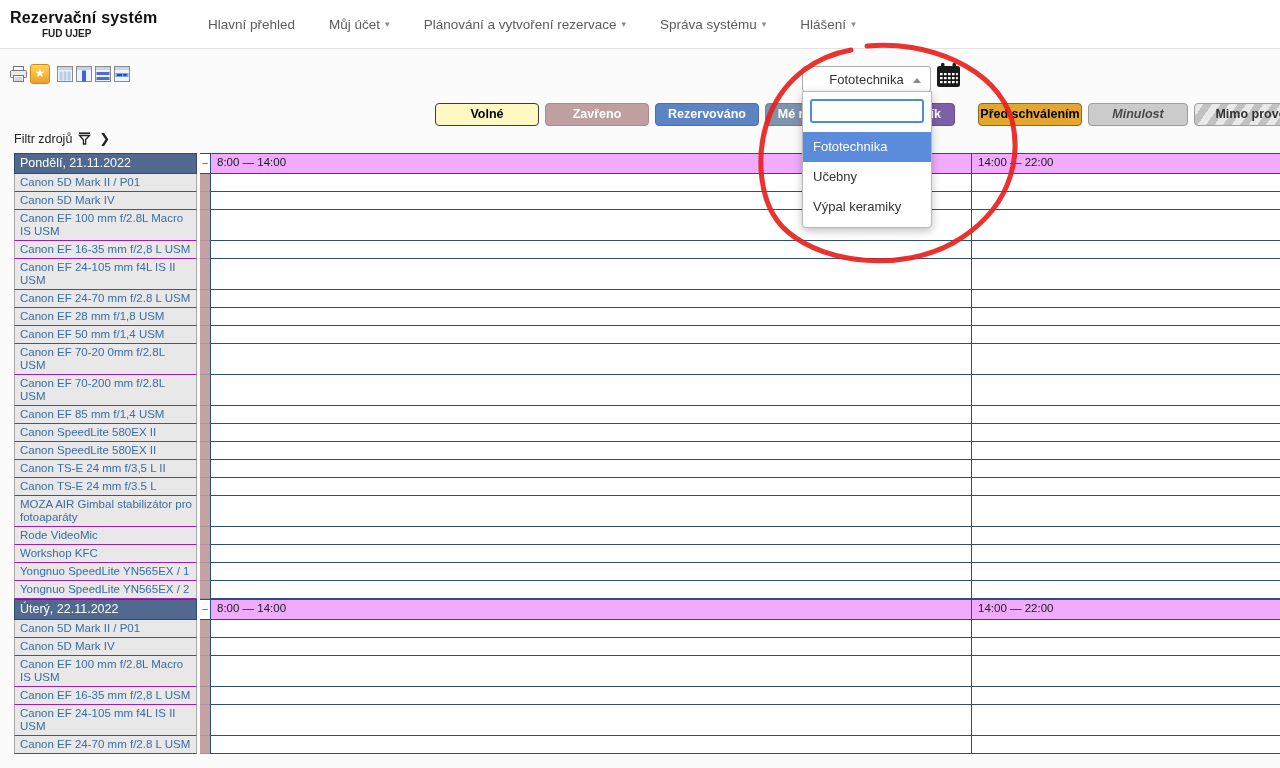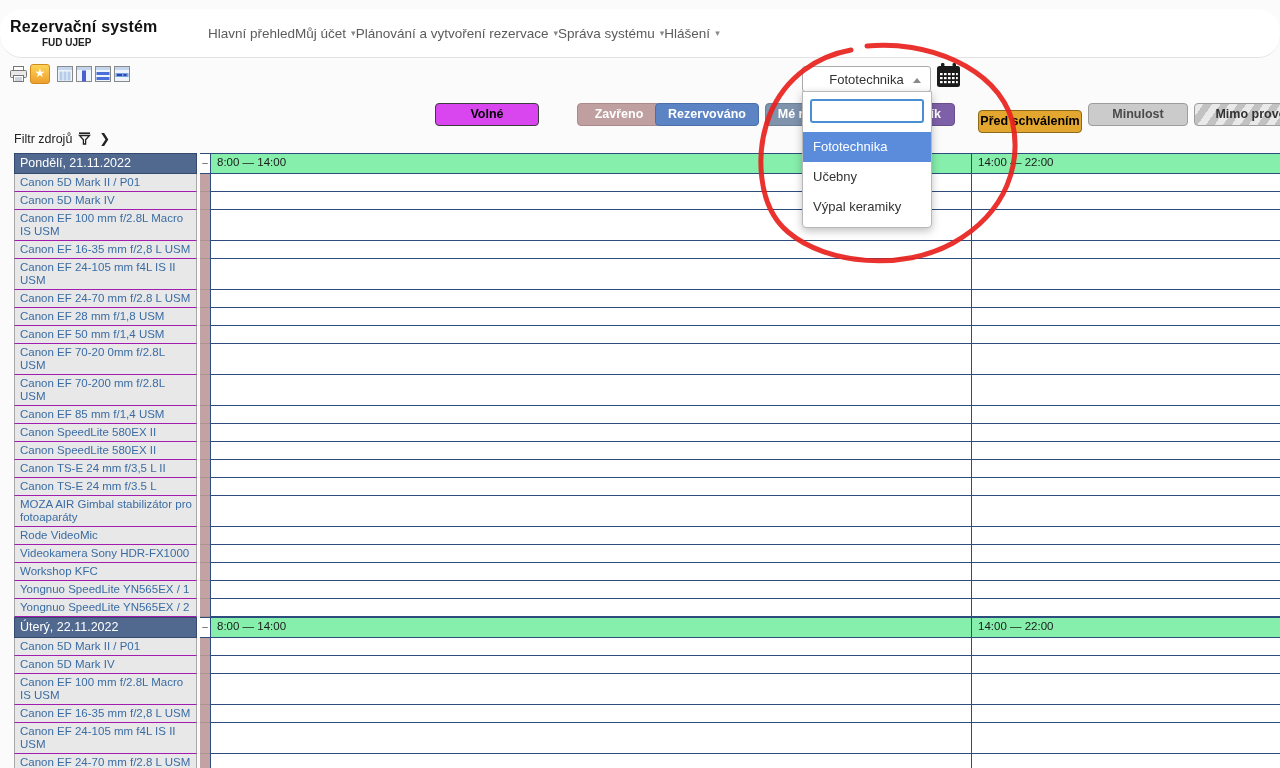--- a/index.html
+++ b/index.html
@@ -1,43 +1,43 @@
 <!DOCTYPE html>
 <html style="--navy: #2d4d7c; --dayhdr: #51698f; --rose: #c2a2a2; --link: #3a6ca4; --sel: #5a8cdb;"><head>
 <meta charset="utf-8">
 <style>
   html,body{margin:0;padding:0;width:1280px;height:768px;overflow:hidden;background:#fbfbfb;
     font-family:"Liberation Sans","DejaVu Sans",sans-serif;}
   :root{
     --navy:#2d4d7c; --dayhdr:#51698f; --rose:#c2a2a2; --link:#3a6ca4; --sel:#5a8cdb; --red:#e8211d;
   }
   
-  #topbar{position:absolute;left:0;top:9px;width:1280px;height:48px;background:#ffffff;
-    border-bottom:1px solid #e2e2e2;display:flex;align-items:center;border-radius:22px;}
+  #topbar{position:absolute;left:0;top:0;width:1280px;height:48px;background:#ffffff;
+    border-bottom:1px solid #e2e2e2;display:flex;align-items:center;}
   #logo{margin-left:10px;width:188px;}
   #logo .t{font-size:16px;font-weight:bold;color:#111;letter-spacing:.2px;}
   #logo .s{font-size:10px;font-weight:bold;color:#222;margin-top:1px;padding-left:32px;}
-  #nav-items{display:flex;align-items:center;margin-left:10px;}
+  #nav-items{display:flex;align-items:center;gap:34px;margin-left:10px;}
   .nav-item{font-size:13.5px;color:#5b5b5b;cursor:pointer;white-space:nowrap;display:flex;align-items:center;}
   .nav-item .caret{font-size:9px;color:#8a8a8a;margin-left:5px;display:none;}
   .nav-item.has-caret .caret{display:inline;}
   
   .absicon{position:absolute;}
   #star-icon{left:30px;top:64px;width:18px;height:18px;border-radius:3px;
     background:linear-gradient(#fcd456,#ee9f2e);border:1px solid #d08a1e;color:#fff;
     font-size:12px;line-height:17px;text-align:center;}
   #view-icons{left:57px;top:66px;display:flex;gap:3px;}
   
   #legend{position:absolute;left:0;top:103px;width:1280px;height:23px;z-index:1;}
   .lbtn{position:absolute;top:0;height:23px;box-sizing:border-box;border:1px solid transparent;
     border-radius:4px;font-size:12.5px;font-weight:bold;text-align:center;line-height:21px;
     white-space:nowrap;overflow:hidden;cursor:pointer;}
-  .lg0{left:435px;width:104px;} .lg1{left:577px;width:84px;} .lg2{left:655px;width:104px;}
-  .lg3{left:765px;width:104px;} .lg4{left:875px;width:80px;}  .lg5{left:978px;width:104px;margin-top:7px;}
-  .lg6{left:1088px;width:100px;} .lg7{left:1194px;width:120px;}
+  .lg0{left:435px;width:104px;} .lg1{left:545px;width:104px;} .lg2{left:655px;width:104px;}
+  .lg3{left:765px;width:104px;} .lg4{left:875px;width:80px;}  .lg5{left:978px;width:104px;}
+  .lg6{left:1088px;width:100px;font-style:italic;} .lg7{left:1194px;width:120px;}
   .striped{background-image:repeating-linear-gradient(125deg,#e9e9e9 0 7px,#c2c2c2 7px 14px);}
   
   #category-select{position:absolute;left:802px;top:66px;width:129px;height:26px;box-sizing:border-box;
     background:#fff;border:1px solid #ababab;border-radius:3px;z-index:5;cursor:pointer;
     display:flex;align-items:center;justify-content:center;font-size:13px;color:#333;}
   #select-caret{position:absolute;right:9px;top:11px;width:0;height:0;
     border-left:4px solid transparent;border-right:4px solid transparent;border-bottom:5px solid #888;}
   #dropdown-panel{position:absolute;left:802px;top:91px;width:130px;box-sizing:border-box;background:#fff;
     border:1px solid #b8b8b8;border-radius:0 0 4px 4px;box-shadow:0 3px 8px rgba(0,0,0,.25);
     z-index:5;padding-bottom:5px;}
@@ -53,21 +53,21 @@
   #expand-chevron{font-size:13px;font-weight:bold;color:#222;margin-left:2px;}
   
   #schedule{position:absolute;left:14px;top:153px;right:0;}
   .row{display:flex;align-items:stretch;}
   .cell{box-sizing:border-box;}
   .day-name{width:183px;background:var(--dayhdr);color:#fff;font-size:12.5px;line-height:15px;
     padding:2px 5px;border:1px solid #33496d;border-top:1px solid #33496d;}
   .gap{width:3px;}
   .dash{width:10px;background:#fff;border-bottom:1px solid var(--navy);border-top:1px solid var(--navy);
     font-size:10px;color:#555;text-align:center;line-height:18px;cursor:pointer;}
-  .th{background:#86efac;font-size:11.5px;color:#1a1a1a;padding:2px 6px;
+  .th{background:#f0abfc;font-size:11.5px;color:#1a1a1a;padding:2px 6px;
     border-bottom:1px solid var(--navy);border-top:1px solid var(--navy);white-space:nowrap;}
   .s1{width:761px;border-left:1px solid var(--navy);}
   .s2{flex:1;border-left:1px solid var(--navy);}
   .r-row{min-height:18px;}
   .name{width:183px;background:#e8e8e8;color:var(--link);font-size:11.5px;line-height:13px;
     padding:2px 4px 2px 5px;border-left:1px solid #a8a8a8;border-right:1px solid #a8a8a8;
     border-bottom:1px solid #a21caf;display:flex;align-items:center;cursor:pointer;}
   .rose{width:10px;background:var(--rose);border-bottom:1px solid #b09191;}
   .slot{background:#fff;border-bottom:1px solid var(--navy);cursor:pointer;}
   
@@ -135,21 +135,21 @@
   <svg width="16" height="16" viewBox="0 0 16 16">
     <rect x="0.5" y="0.5" width="15" height="15" fill="#eef4fb" stroke="#8a8a8a"></rect>
     <rect x="1" y="1" width="14" height="3" fill="#c3d6ee"></rect>
     <rect x="1.5" y="7" width="13" height="4" fill="#7aa0e0"></rect>
     <rect x="3" y="8" width="5" height="2" fill="#2d47b0"></rect>
       <rect x="9.5" y="8" width="3" height="2" fill="#2d47b0"></rect>
   </svg>
 </div>
 
 <div id="legend">
-    <div class="lbtn lg0" style="background: #d946ef; border-color: rgb(60, 60, 60); color: rgb(0, 0, 0);">Volné</div>
+    <div class="lbtn lg0" style="background: #fef9c3; border-color: rgb(60, 60, 60); color: rgb(0, 0, 0);">Volné</div>
     <div class="lbtn lg1" style="background: rgb(191, 159, 159); border-color: rgb(170, 138, 138); color: rgb(255, 255, 255);">Zavřeno</div>
     <div class="lbtn lg2" style="background: rgb(92, 132, 196); border-color: rgb(75, 111, 169); color: rgb(255, 255, 255);">Rezervováno</div>
     <div class="lbtn lg3" style="background: rgb(127, 147, 173); border-color: rgb(109, 128, 152); color: rgb(255, 255, 255);">Mé rezervace</div>
     <div class="lbtn lg4" style="background: rgb(126, 96, 168); border-color: rgb(106, 79, 144); color: rgb(255, 255, 255);">Účastník</div>
     <div class="lbtn lg5" style="background: rgb(227, 166, 46); border-color: rgb(138, 106, 28); color: rgb(0, 0, 0);">Před schválením</div>
     <div class="lbtn lg6" style="background: rgb(203, 203, 203); border-color: rgb(157, 157, 157); color: rgb(74, 74, 74);">Minulost</div>
     <div class="lbtn lg7 striped" style="border-color: rgb(157, 157, 157); color: rgb(51, 51, 51);">Mimo provoz</div>
   </div>
 
 <div id="category-select">
@@ -318,27 +318,20 @@
     <div class="cell slot s2"></div>
   </div>
       <div class="row r-row">
     <div class="cell name">Rode VideoMic</div>
     <div class="gap"></div>
     <div class="cell rose"></div>
     <div class="cell slot s1"></div>
     <div class="cell slot s2"></div>
   </div>
       <div class="row r-row">
-    <div class="cell name">Videokamera Sony HDR-FX1000</div>
-    <div class="gap"></div>
-    <div class="cell rose"></div>
-    <div class="cell slot s1"></div>
-    <div class="cell slot s2"></div>
-  </div>
-      <div class="row r-row">
     <div class="cell name">Workshop KFC</div>
     <div class="gap"></div>
     <div class="cell rose"></div>
     <div class="cell slot s1"></div>
     <div class="cell slot s2"></div>
   </div>
       <div class="row r-row">
     <div class="cell name">Yongnuo SpeedLite YN565EX / 1</div>
     <div class="gap"></div>
     <div class="cell rose"></div>

